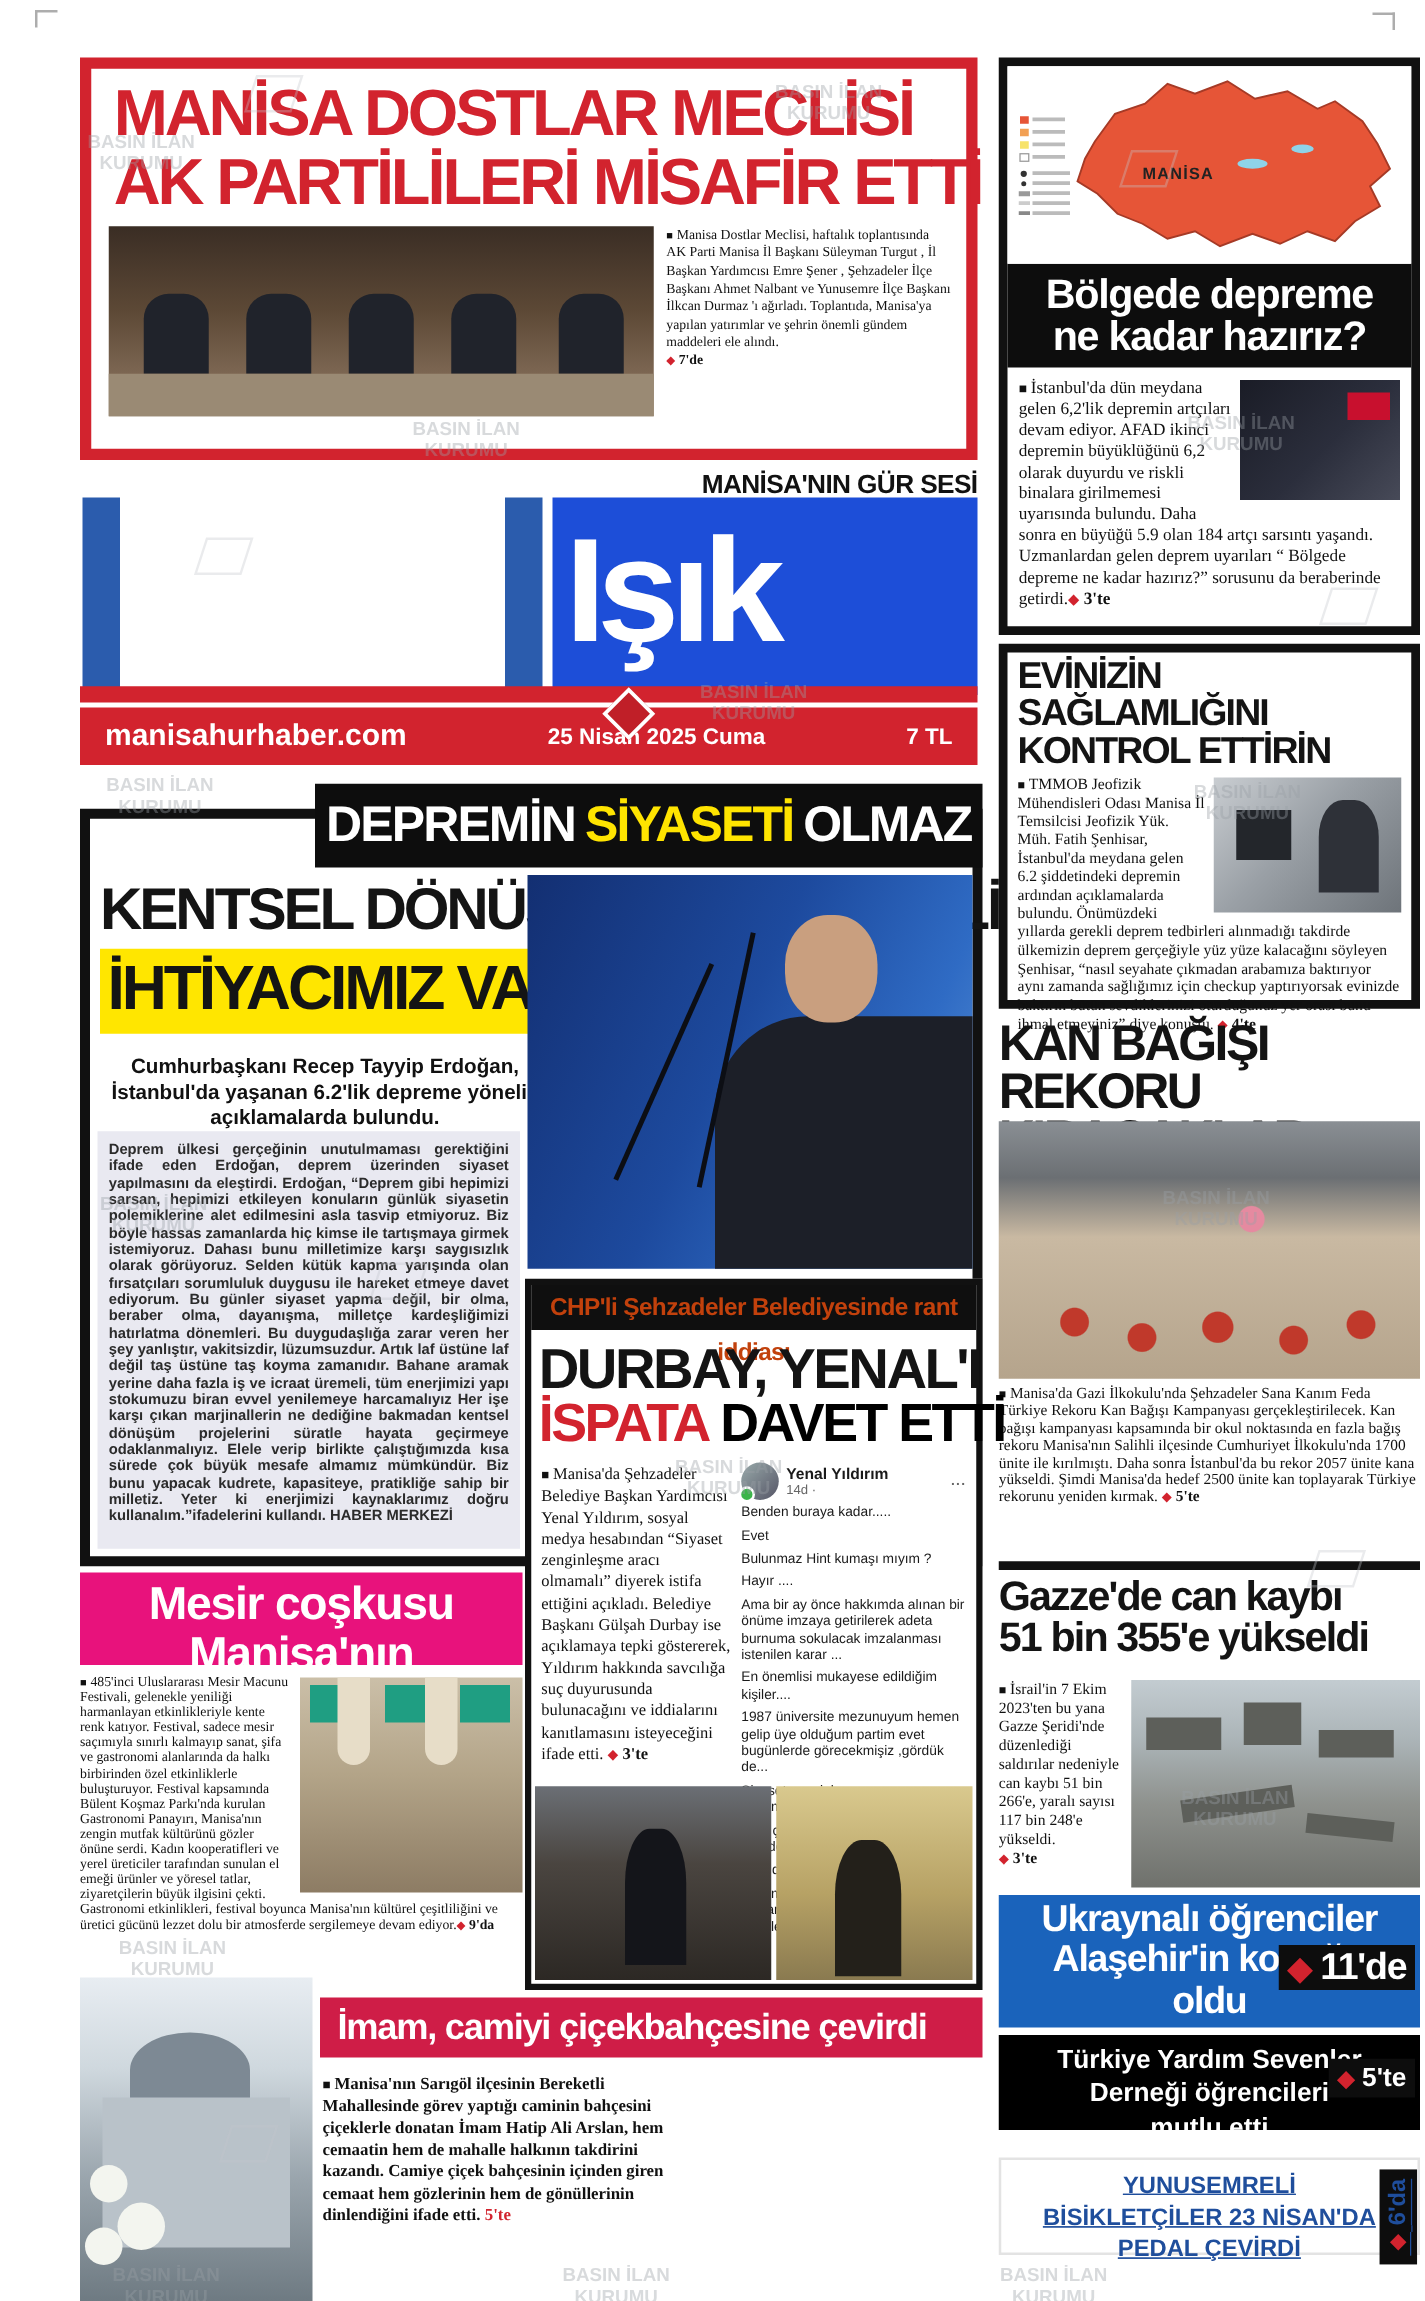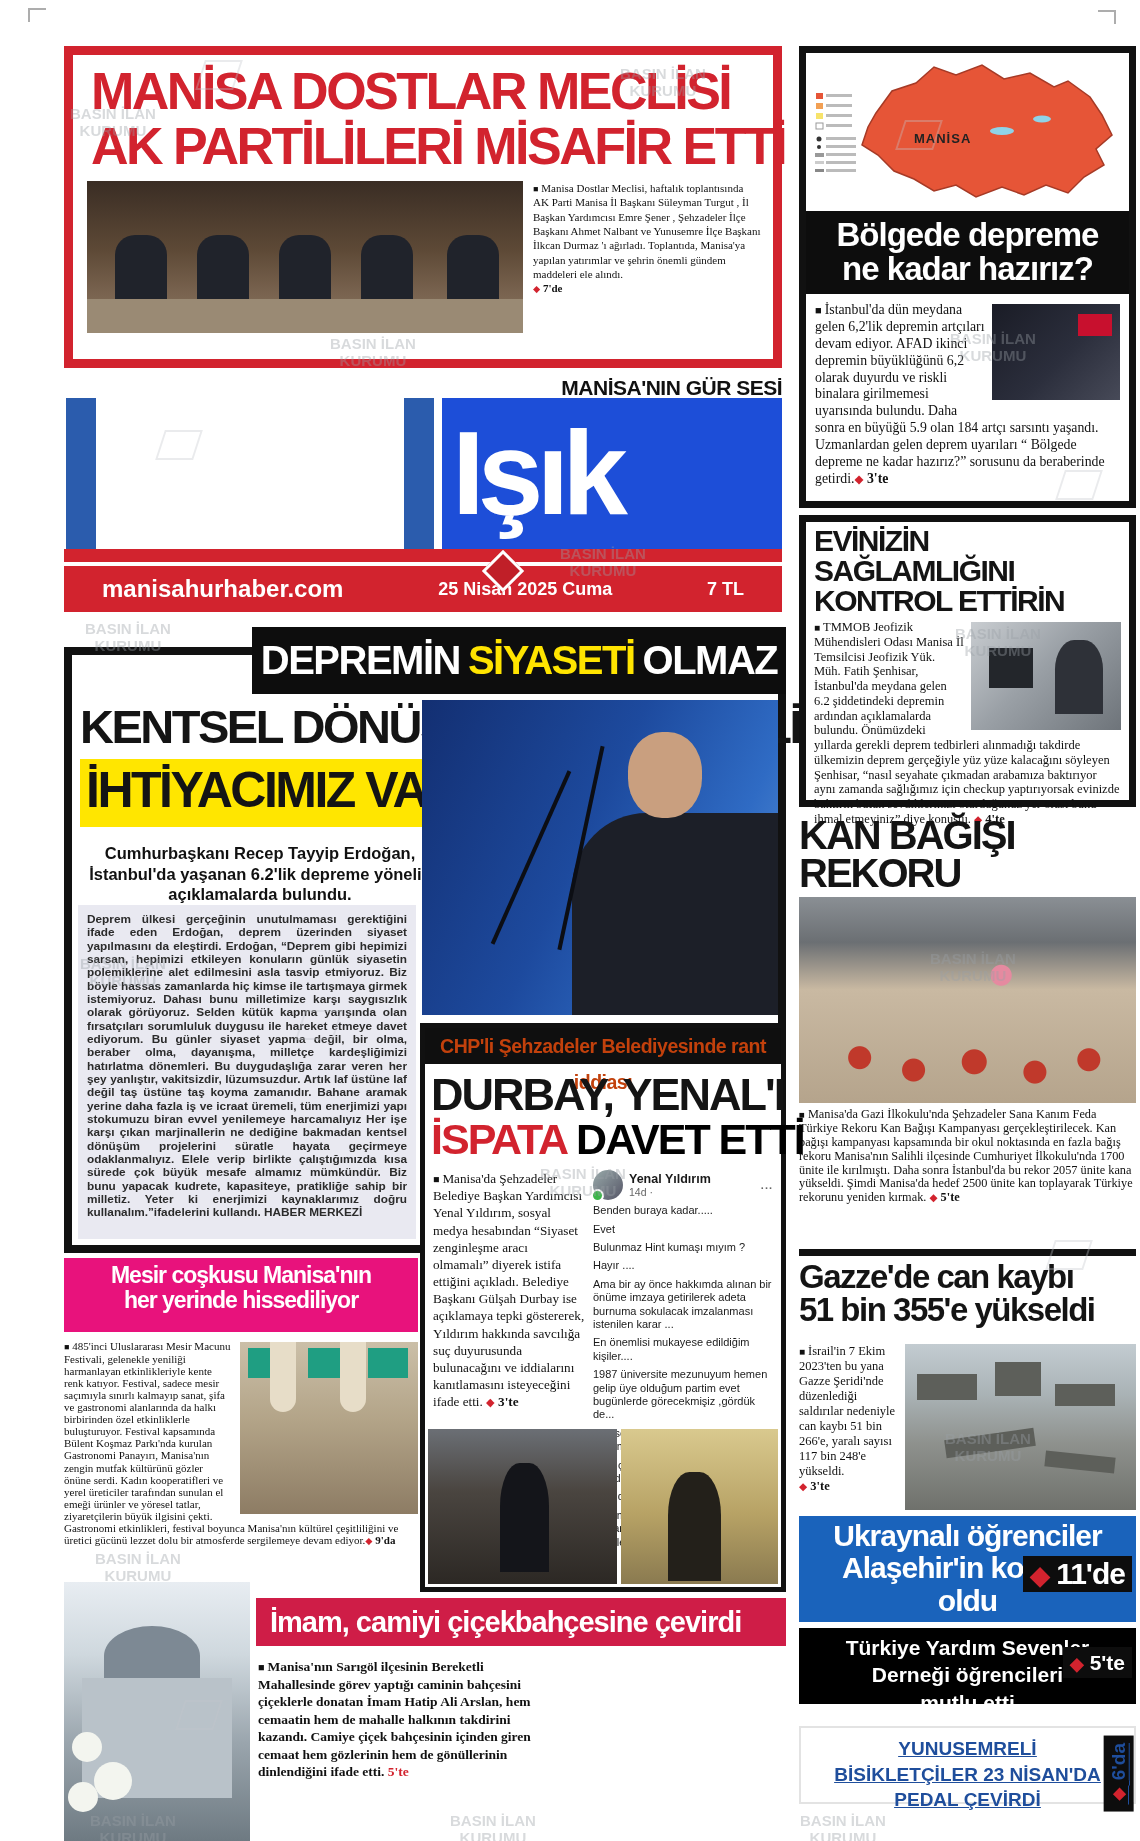--- a/index.html
+++ b/index.html
@@ -42,21 +42,21 @@
   
   .slogan{left:64px;top:376px;width:718px;text-align:right;font-weight:700;font-size:21px;color:#111;letter-spacing:-.5px;}
   .logo-bar-blue{background:#2b5cad;}
   .logo-blockA{left:104px;top:398px;width:292px;height:158px;background:#d2232e;color:#fff;
                font-weight:700;font-size:118px;letter-spacing:-7px;line-height:150px;padding-left:14px;box-sizing:border-box;}
   .logo-blockB{left:442px;top:398px;width:340px;height:158px;background:#1d4ed8;color:#fff;
                font-weight:700;font-size:118px;letter-spacing:-7px;line-height:150px;padding-left:10px;box-sizing:border-box;}
   .logo-strip{left:64px;top:549px;width:718px;height:13px;background:#d2232e;}
   .logo-diamond{left:488px;top:556px;width:24px;height:24px;background:#c01f28;border:3px solid #fff;transform:rotate(45deg);z-index:5;}
   .mast-bar{left:64px;top:566px;width:718px;height:46px;background:#d2232e;color:#fff;display:flex;
-            align-items:center;justify-content:space-between;padding:0 38px;box-sizing:border-box;z-index:4;}
+            align-items:center;justify-content:space-between;padding:0 20px;box-sizing:border-box;z-index:4;}
   .mast-site{font-weight:700;font-size:24px;}
   .mast-date{font-weight:700;font-size:18px;}
   .mast-price{font-weight:700;font-size:18px;}
 
   
   .kicker{left:252px;top:627px;width:534px;height:67px;background:#0d0d0d;display:flex;align-items:center;
           justify-content:center;z-index:3;}
   .kicker span{font-weight:700;font-size:40px;letter-spacing:-1.5px;color:#fff;margin:0 4px;}
   .kicker .hl{color:#ffe400;}
   .main-box{left:64px;top:647px;width:722px;height:606px;border:8px solid #111;box-sizing:border-box;background:#fff;}
@@ -98,21 +98,21 @@
   .post-line{margin:0 0 5px;line-height:1.22;}
   .durbay-photos{position:absolute;left:0;bottom:0;width:100%;height:158px;display:flex;gap:4px;padding:0 3px 3px;box-sizing:border-box;}
   .dp1{flex:1.2;background:linear-gradient(180deg,#6b6f75 0%,#4a4540 40%,#2c2824 100%);position:relative;}
   .dp1 .fig{position:absolute;left:38%;top:22%;width:26%;height:70%;border-radius:40% 40% 0 0;background:#14151a;}
   .dp2{flex:1;background:linear-gradient(180deg,#d9c98e 0%,#b7a265 55%,#8a7a50 100%);position:relative;}
   .dp2 .fig{position:absolute;left:30%;top:28%;width:34%;height:70%;border-radius:40% 40% 0 0;background:#23201a;}
 
   
   .mesir-head{left:64px;top:1258px;width:354px;height:74px;background:#e8127c;color:#fff;text-align:center;
               padding-top:5px;box-sizing:border-box;}
-  .mesir-head div{font-weight:700;font-size:23px;letter-spacing:-1px;line-height:1.08;}
+  .mesir-head div{font-weight:700;font-size:37px;letter-spacing:-1px;line-height:1.08;}
   .mesir-body{left:64px;top:1340px;width:354px;font-family:"Liberation Serif",serif;font-size:11px;
               line-height:1.1;color:#111;}
   .mesir-photo{float:right;width:178px;height:172px;margin:2px 0 4px 8px;position:relative;
                background:linear-gradient(180deg,#cbbfa8 0%,#b3a488 45%,#8d7c64 100%);}
   .mesir-photo .ban{position:absolute;top:6px;width:40px;height:30px;background:#1f9e82;}
   .mesir-photo .arch{position:absolute;top:0;width:26px;height:70px;border-radius:0 0 13px 13px;background:#e7ddc8;}
 
   
   .mosque-photo{left:64px;top:1582px;width:186px;height:259px;position:relative;overflow:hidden;
       background:linear-gradient(180deg,#e8edf2 0%,#cfd8de 28%,#9aa5ad 62%,#6e7a82 100%);}

